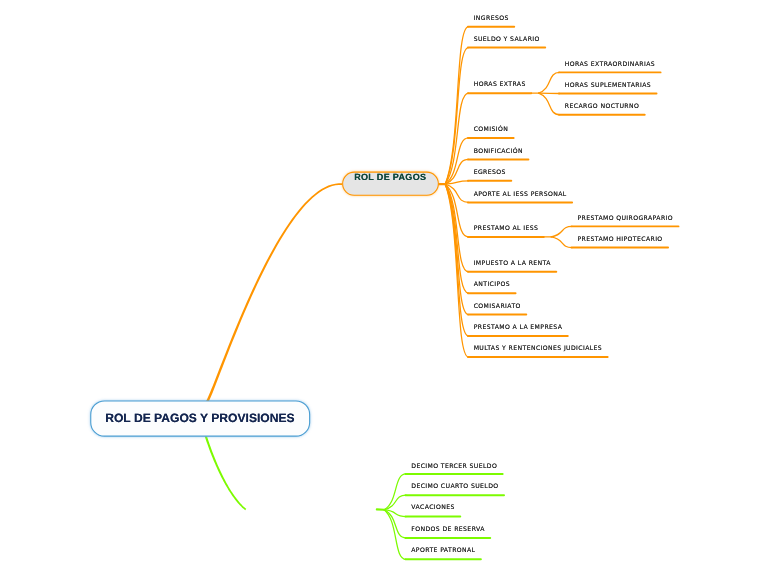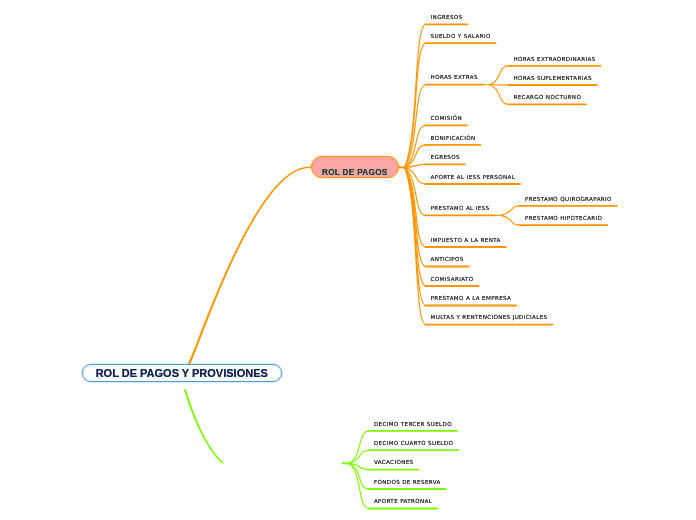--- a/index.html
+++ b/index.html
@@ -22,27 +22,27 @@
     font-weight:bold;
     font-size:11px;
     letter-spacing:0px;
     display:flex;align-items:center;justify-content:center;
     box-shadow:0 0 2.5px rgba(110,175,228,0.7);
     text-shadow:0 0 0.4px rgba(19,37,79,0.85);
   }
   .branch-node{
     border:1.4px solid #ff9500;
     border-radius:11px;
-    background:#fca5a5;
+    background:#e5e5e5;
     color:#0e453a;
     font-family:"Liberation Sans",sans-serif;
     font-weight:bold;
     font-size:8.2px;
     letter-spacing:0.3px;
-    display:flex;align-items:flex-end;justify-content:center;
+    display:flex;align-items:flex-start;justify-content:center;
     box-shadow:0 0 2.2px rgba(255,149,0,0.55);
     text-shadow:0 0 0.4px rgba(14,69,58,0.85);
   }
   .branch-node.green{
     border-color:#7cfb00;
     box-shadow:0 0 2.2px rgba(124,251,0,0.85);
   }
   .leaf-label{
     position:absolute;
     font-family:"DejaVu Sans",sans-serif;
@@ -107,21 +107,21 @@
       <path d="M 349.2 463.4 C 362.53999999999996 469.4928, 357.5 489, 369.2 489" stroke="#7cfb00" stroke-width="1.15" fill="none" stroke-linecap="round"></path>
       <path d="M 368.59999999999997 489 L 445.64687499999997 489" stroke="#7cfb00" stroke-width="1.8" fill="none" stroke-linecap="round"></path>
       <path d="M 349.2 463.4 C 362.53999999999996 474.1338, 357.5 508.5, 369.2 508.5" stroke="#7cfb00" stroke-width="1.15" fill="none" stroke-linecap="round"></path>
       <path d="M 368.59999999999997 508.5 L 437.16249999999997 508.5" stroke="#7cfb00" stroke-width="1.8" fill="none" stroke-linecap="round"></path>
       <path d="M 185.50180728437752 364.5341652354054 L 185.48831063962447 365.79744569954363 L 185.62320278798953 366.7971252942067 L 186.37107024916284 367.8511786908465 L 187.91374268290676 367.76111179695704 L 188.59512940024177 367.0696379722509 L 189.17025505957727 366.1710698268744 L 189.79903658357887 364.9840805231314 L 190.50917514712884 363.4901748905732 L 191.30732487976707 361.69089033078615 L 192.19483587723442 359.5944226423608 L 193.17126909075483 357.2116165681572 L 194.23545512010506 354.55452864909074 L 195.38588366401328 351.6358311511104 L 196.62086865735128 348.4685355381632 L 197.93862615688658 345.0658524918385 L 199.33731423999077 341.44111595116766 L 200.81505483586372 337.6077394960781 L 202.36994632759712 333.57919010495897 L 204.00007115314634 329.3689717363848 L 205.70350055763566 324.9906147134933 L 207.47829765143783 320.4576686672186 L 209.3225194211556 315.7836977355373 L 211.23421807006477 310.9822772356825 L 213.2114419140689 306.0669913243586 L 215.25223597225593 301.0514313376763 L 217.3546423390877 295.949194610396 L 219.51670039297898 290.77388364172697 L 221.73644687523273 285.539105518418 L 224.01191585928584 280.258471534476 L 226.3411386202089 274.9455969660805 L 228.7221434066826 269.6141009734305 L 231.1529551111305 264.27760661044886 L 233.6315948275288 258.9497409297083 L 236.15607928003487 253.64413517441554 L 238.7244200984058 248.3744250521842 L 241.33462290768105 243.15425108677056 L 243.98468618914765 237.99725904378406 L 246.67259985648826 232.9171004241497 L 249.3963434743883 227.92743301389 L 252.15388402576136 223.04192146908449 L 254.94317310709047 218.27423789816746 L 257.7621433981858 213.63806237608185 L 260.6087042124358 209.14708327997008 L 263.48073588726913 204.814997264305 L 266.37608272616893 200.65550857961574 L 269.29254416420486 196.682327260528 L 272.2278638236719 192.90916543249804 L 275.1797162071643 189.34973056657807 L 278.14569104499327 186.0177138917172 L 281.1232759647391 182.9267713042036 L 284.10983952270277 180.09049300137323 L 287.1026192797474 177.52235691018217 L 290.09872427444196 175.235660462785 L 293.0951686240286 173.24342709214648 L 296.0889625976581 171.55829139716022 L 299.0772950882195 170.19238544669312 L 302.0578345954133 169.15728199186083 L 305.0291324643292 168.46409033000816 L 307.9910148847118 168.12380996459032 L 310.9447319563916 168.1479608568339 L 311.0552680436084 166.65203914316612 L 307.91297030047343 166.6108215168912 L 304.7694156838189 166.95629485517702 L 301.6297654045867 167.6727680081392 L 298.49775676363237 168.74402936812172 L 295.37585221715665 170.15397712135828 L 292.26563137597145 171.88697290785353 L 289.16819424407646 173.92793768536313 L 286.08446220173414 176.26229494166972 L 283.0153604772972 178.87585699862674 L 279.9619092204461 181.7547101772779 L 276.9252571031548 184.88512129346802 L 273.90668379283574 188.25346943342194 L 270.90758802817993 191.84619938231677 L 267.92947065061 195.64979125799047 L 264.9739172738311 199.65074142038424 L 262.0425826312494 203.83555088384318 L 259.13717726904565 208.19071857188177 L 256.2594566018141 212.70273762391815 L 253.41121207809474 217.358093583314 L 250.59426412238682 222.14326371610068 L 247.81045652561164 227.04471698610993 L 245.06165199536355 232.0489143906651 L 242.3497286256672 237.14230947473445 L 239.67657709231898 242.3113489132295 L 237.0440984201128 247.54247309596397 L 234.4542022014466 252.82211667743636 L 231.90880517247118 258.1367090702917 L 229.4098300740547 263.4726748710326 L 226.95920474146547 268.81643421175465 L 224.55886137979107 274.15440303391944 L 222.21073599256587 279.4729932803387 L 219.9167679395821 284.75861300010064 L 217.6788996070211 289.9976663582731 L 215.49907617943083 295.1765535377521 L 213.37924550922546 300.28167051417535 L 211.32135808593105 305.2994086756413 L 209.32736711512044 310.21615424579903 L 207.39922872699245 315.0182874496478 L 205.53890234856217 319.6921813327814 L 203.7483512942162 324.22420010132157 L 202.0295436616684 328.60069678213364 L 200.3844536724028 332.8080098950408 L 198.81506368265477 336.83245865206993 L 197.32336724149079 340.6603359006843 L 195.91137384311338 344.2778975081615 L 194.58111652783387 347.6713459433181 L 193.33466448413483 350.8268040340749 L 192.174144879895 353.7302713509094 L 191.10178276109696 356.36754824665763 L 190.11997893758036 358.72409587615783 L 189.23147512023286 360.7847596692137 L 188.4397433713897 362.533173257575 L 187.75004489790257 363.9503213287204 L 187.17294494042275 365.01053017312574 L 186.7400557849433 365.6680935092304 L 186.61520546524142 365.8144733882283 L 187.55732975083706 365.8167713091533 L 187.9142490638623 366.190489520608 L 187.87170417519027 365.7099228189748 L 187.89819271562246 364.66583476459465 Z" fill="#ff9500" stroke="none"></path>
       <path d="M 183.84020307687544 389.2806953265742 L 184.3154121043613 390.8742542741374 L 184.79979768261467 392.46620902611335 L 185.2931913613096 394.0560259008369 L 185.79542477312515 395.64317108102193 L 186.30632963508097 397.22711062845184 L 186.8257377505193 398.80731049807446 L 187.35348101173255 400.38323655157376 L 187.88939140324604 401.95435457048904 L 188.43330100576713 403.5201302689433 L 188.98504200082635 405.08002930604636 L 189.54444667613635 406.633517298027 L 190.11134743170845 408.1800598301528 L 190.68557678676936 409.7191224684867 L 191.26696738753483 411.2501707715357 L 191.85535201589965 412.7726703018341 L 192.4505635991202 414.2860866375116 L 193.05243522057202 415.7898853838865 L 193.6608001316796 417.28353218512916 L 194.2754917651265 418.7664927360284 L 194.89634374947187 420.23823279390217 L 195.523189925313 421.69821819068136 L 196.1558643631543 423.1459148451966 L 196.79420138316146 424.5807887756888 L 197.43803557700477 426.00230611256137 L 198.0872018320206 427.40993311138436 L 198.74153535794906 428.8031361661465 L 199.40087171653815 430.18138182274384 L 200.0650468543444 431.5441367926754 L 200.73389713909694 432.8908679668985 L 201.40725940004245 434.2210424297697 L 202.08497097273764 435.5341274729687 L 202.76686974881702 436.82959060926464 L 203.45279423132556 438.10689958593423 L 204.14258359628022 439.3655223975828 L 204.83607776120363 440.6049272980464 L 205.5331174614598 441.82458281095535 L 206.23354433531821 443.02395773843165 L 206.93720101877432 444.20252116724197 L 207.6439312512629 445.3597424715536 L 208.3535799935137 446.4950913112204 L 209.0659935589104 447.6080376242492 L 209.78101975982236 448.69805161176254 L 210.49850807047164 449.76460371335173 L 211.21830980796656 450.8071645702056 L 211.94027833315855 451.8252049727639 L 212.66426927293568 452.818195788874 L 213.39014076542293 453.7856078674864 L 214.11775372926348 454.72691191178325 L 214.84697215764632 455.6415783142555 L 215.57766343693177 456.52907694460674 L 216.30969868848976 457.3888768794163 L 217.04295313055147 458.2204460602495 L 217.77730645427135 459.0232508643319 L 218.51264320454888 459.79675556907364 L 219.24885315112505 460.5404216887293 L 219.98583162865512 461.25370715852944 L 220.72347981538147 461.9360653390714 L 221.4617049081809 462.58694381222386 L 222.20042013662263 463.2057829401877 L 222.93954453986382 463.7920141630322 L 223.8604554601362 462.60798583696777 L 223.15880301152558 462.0410633561086 L 222.45541361033756 461.4411598914797 L 221.75054518461852 460.80878466092867 L 221.04444985282632 460.1444558044335 L 220.3373737007268 459.448698681641 L 219.62955679545112 458.7220444309264 L 218.92123336054345 457.9650287652976 L 218.21263205463376 457.1781909767876 L 217.50397631151023 456.36207312058383 L 216.7954847112164 455.51721935168956 L 216.0873713608722 454.64417538944815 L 215.37984627073655 453.7434880882168 L 214.6731157160586 452.81570509547646 L 213.9673825789162 451.86137458149636 L 213.26284666684145 450.88104502723604 L 212.55970500684825 449.875265059424 L 211.85815211471356 448.8445833236853 L 211.15838024017762 447.7895483882374 L 210.46057958923774 446.710708672047 L 209.7649385250048 445.6086123924834 L 209.07164374873705 444.48380752844645 L 208.38088046270713 443.336841795721 L 207.69283251653363 442.1682626319386 L 207.00768253854025 440.9786171890447 L 206.32561205361122 439.76845233158326 L 205.646801588905 438.53831463945414 L 204.97143076867448 437.2887504140658 L 204.2996783993311 436.0203056870316 L 203.63172254578083 434.733526230735 L 202.96774059995755 433.4289575702303 L 202.30790934238445 432.1071449960643 L 201.6524049975075 430.76863357769497 L 201.00140328346194 429.4139681772562 L 200.3550794568658 428.0436934634831 L 199.71360835316446 426.6583539256526 L 199.07716442299522 425.25849388743865 L 198.44592176498674 423.8446575206076 L 197.82005415536418 422.41738885850697 L 197.19973507468697 420.9772318093186 L 196.58513773200966 419.52473016906094 L 195.9764350867253 418.0604276343419 L 195.37379986832036 416.5848678148707 L 194.77740459424274 415.098594245743 L 194.18742158606506 413.60215039952567 L 193.6040229841003 412.09607969816585 L 193.02738076061323 410.5809255247605 L 192.45766673174913 409.05723123521693 L 191.8950525682917 407.5255401698473 L 191.3397098053451 405.98639566493586 L 190.79180985102556 404.44034106432406 L 190.25152399423285 402.8879197310567 L 189.71902341156883 401.32967505914064 L 189.1944791734526 399.7661504854632 L 188.67806224948077 398.1978895019256 L 188.16994351306712 396.62543566784444 L 187.67029374539334 395.04933262268185 L 187.17928363869038 393.4701240991631 L 186.6970837988668 391.8883539368496 L 186.22386474749058 390.30456609623303 L 185.75979692312458 388.7193046734258 Z" fill="#7cfb00" stroke="none"></path>
       <path d="M 398.6 167.3 L 404.7 167.4" stroke="#ff9500" stroke-width="2" fill="none" stroke-linecap="round"></path>
       <path d="M 342.6 463.15 L 349.2 463.4" stroke="#7cfb00" stroke-width="2" fill="none" stroke-linecap="round"></path>
     </svg>
 
-  <div class="node root-node" id="root-node" style="left: 81.5px; top: 364.2px; width: 200.5px; height: 18px;">
+  <div class="node root-node" id="root-node" style="left: 81.5px; top: 364.2px; width: 200.5px; height: 33px;">
     <span>ROL DE PAGOS Y PROVISIONES</span>
   </div>
 
   <div class="node branch-node" id="branch-node-0" style="left: 311px; top: 156.3px; width: 87.6px; height: 22px;">
     <span>ROL DE PAGOS</span>
   </div>
 
 
   <div id="leaf-layer">
       <div class="leaf-label" style="left: 430.6px; top: 14px;">INGRESOS</div>

